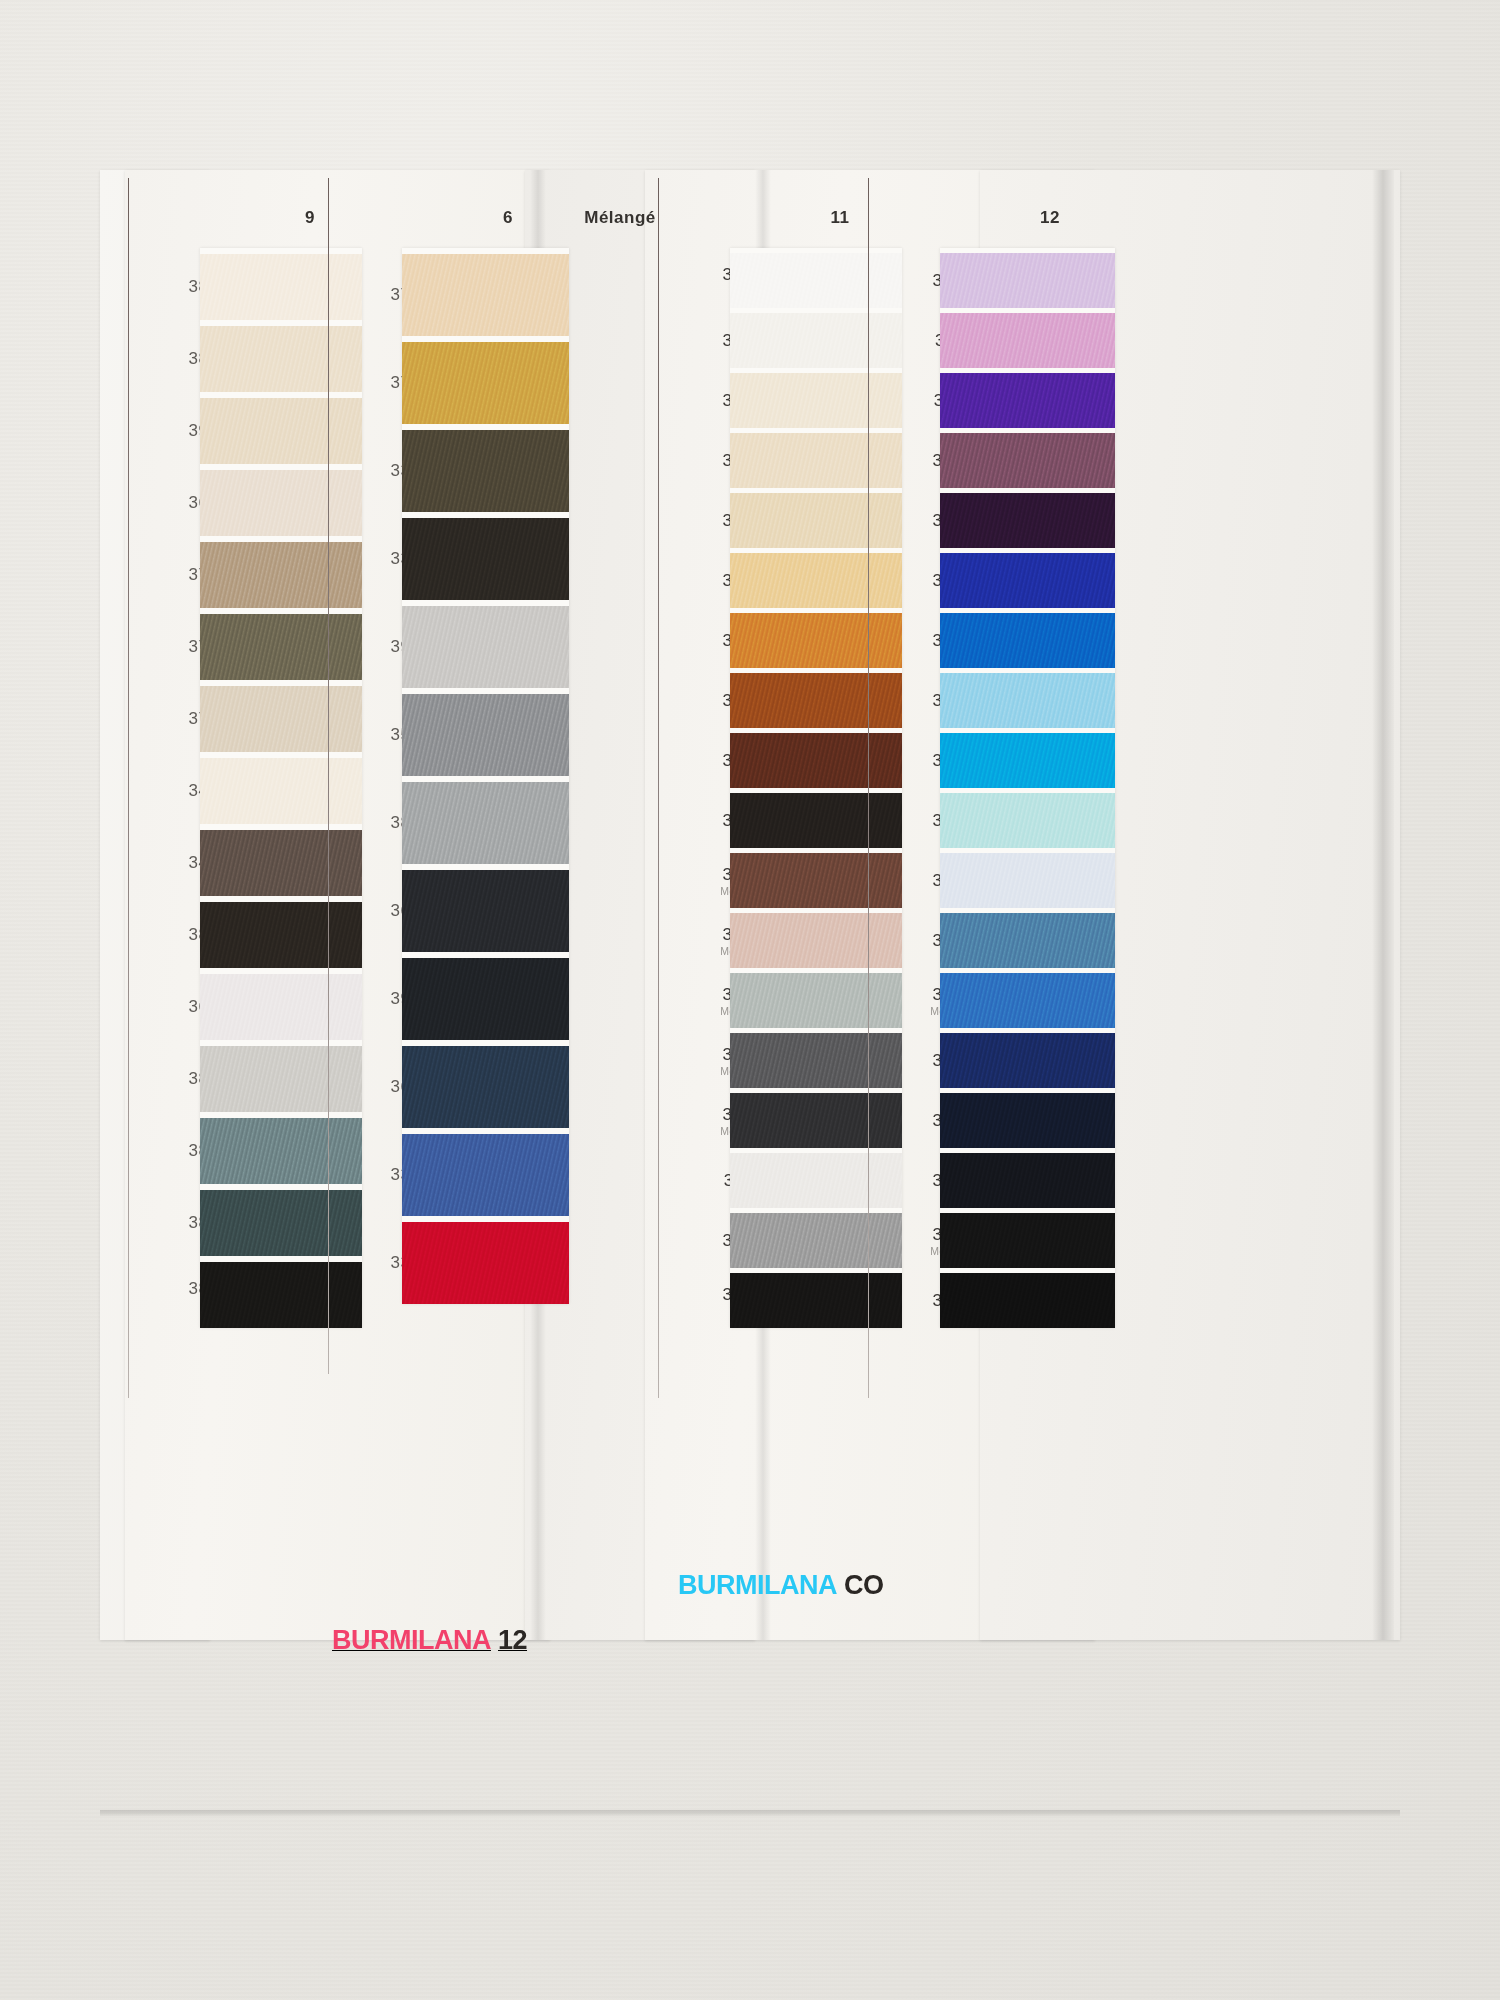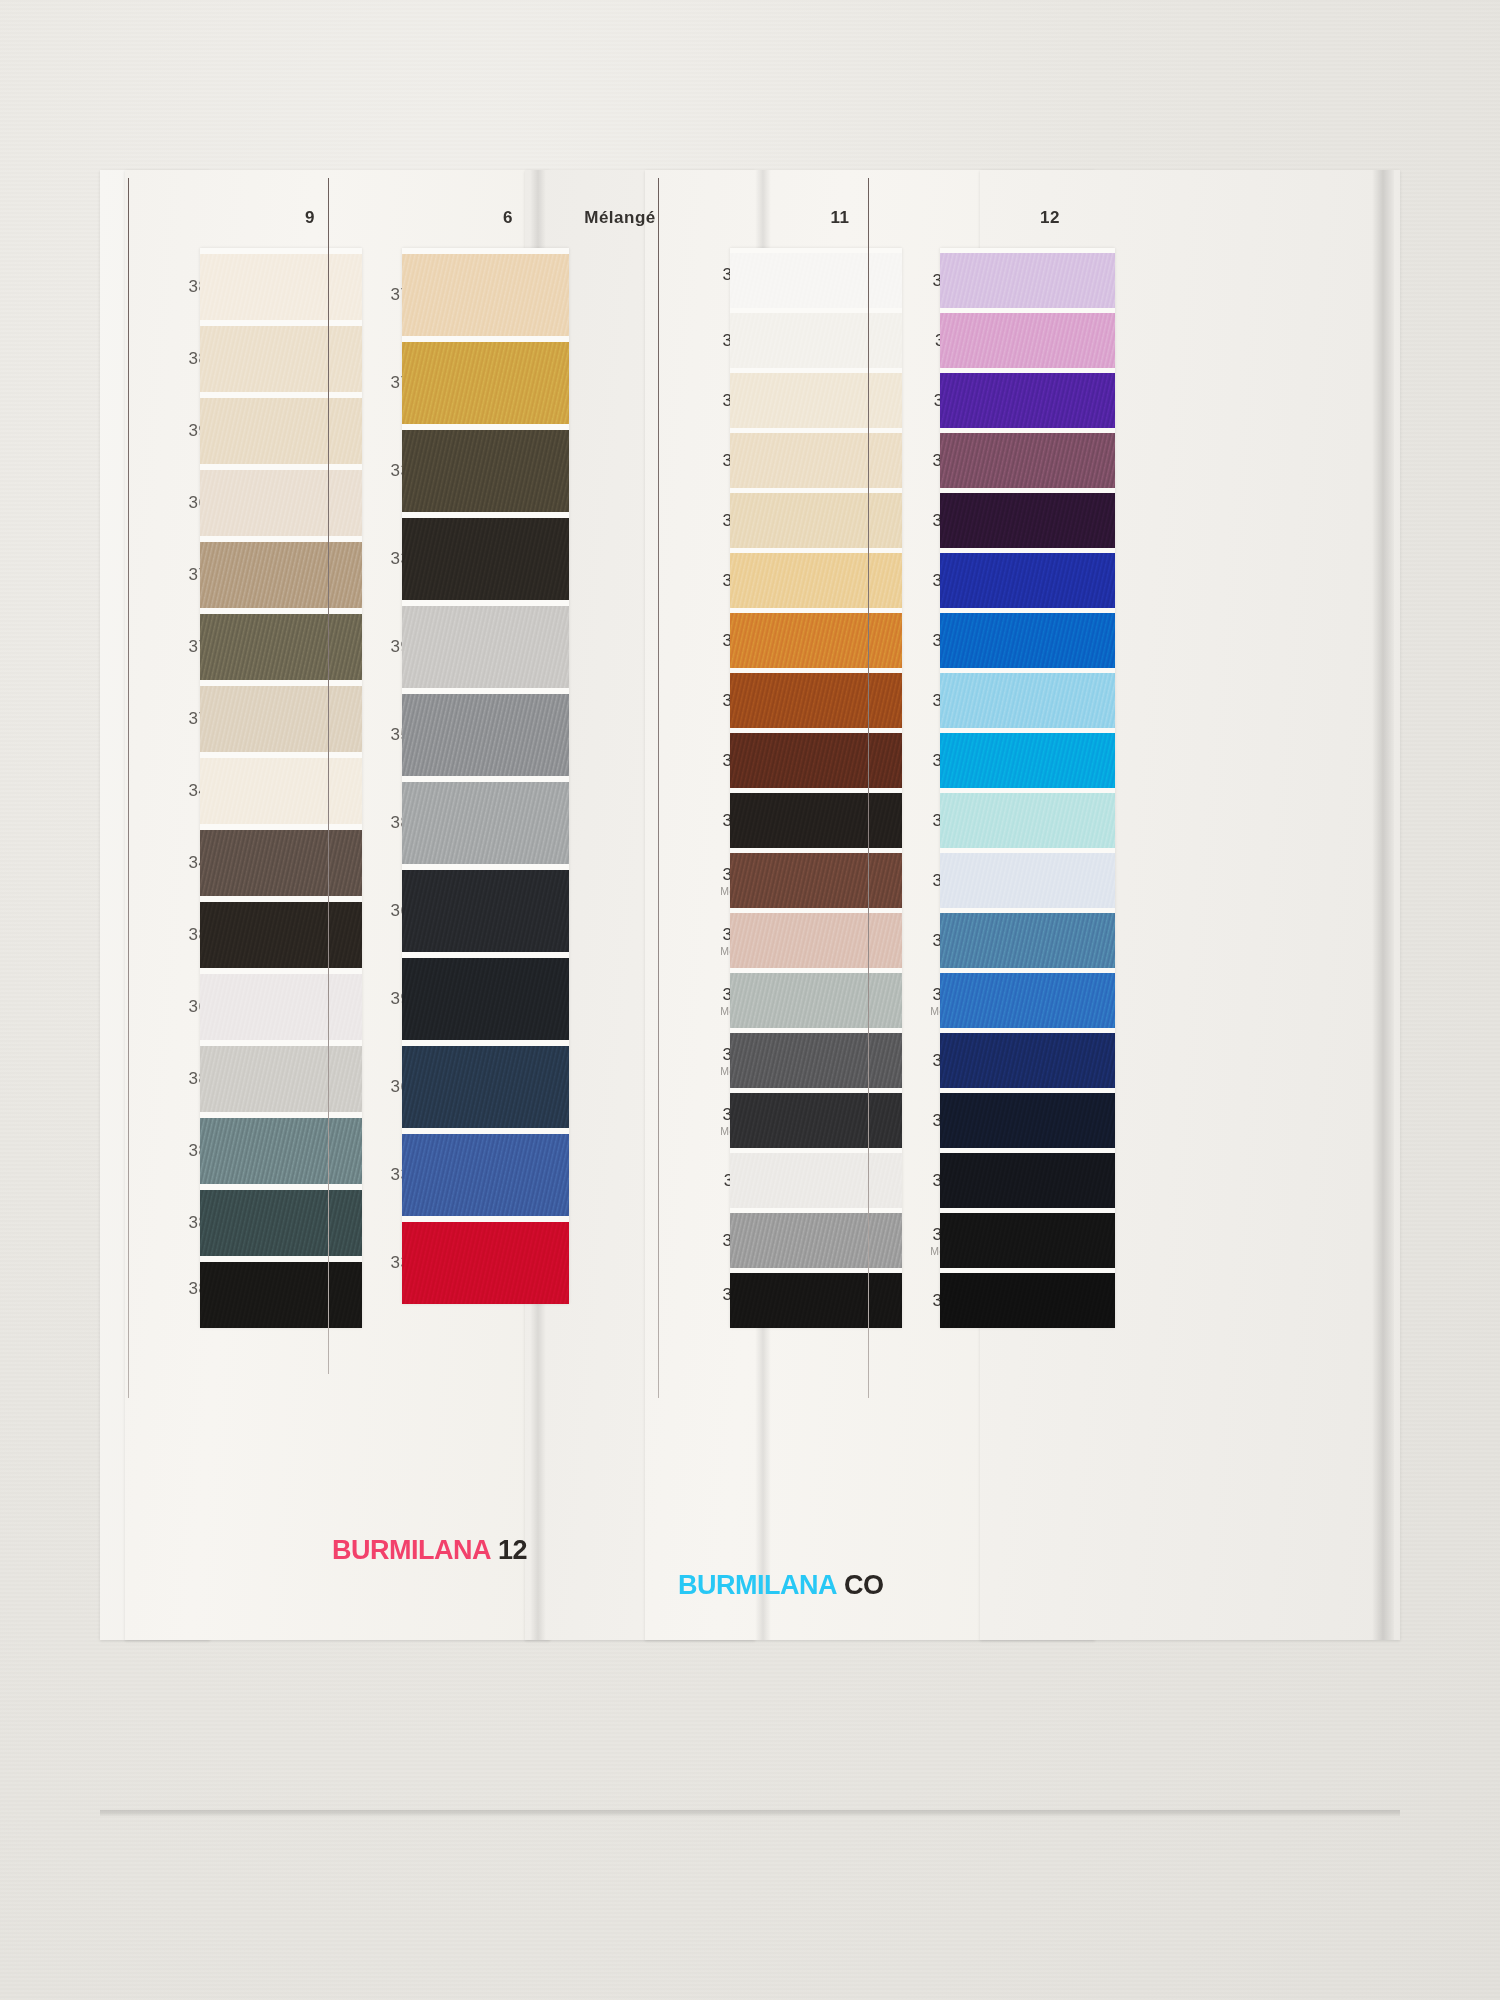--- a/index.html
+++ b/index.html
@@ -482,21 +482,21 @@
           <div class="gap" style="height: 5px;"></div>
           <div class="sw" title="3244" style="height: 55px; background: rgb(20, 22, 28);"></div>
           <div class="gap" style="height: 5px;"></div>
           <div class="sw" title="3256" style="height: 55px; background: rgb(20, 20, 20);"></div>
           <div class="gap" style="height: 5px;"></div>
           <div class="sw" title="3245" style="height: 55px; background: rgb(16, 16, 16);"></div>
         </div>
       </div>
     </div>
 
-  <div class="logo" id="logo-0" style="left:232px;top:1365px;">
+  <div class="logo" id="logo-0" style="left:232px;top:1455px;text-decoration:underline;">
     <span class="brand" style="color: rgb(242, 65, 107);">BURMILANA</span><span class="suffix" style="color: rgb(43, 39, 36);">12</span>
   </div>
 
   <div class="logo" id="logo-1" style="left:578px;top:1400px;text-align:center;">
     <span class="brand" style="color: rgb(40, 200, 245);">BURMILANA</span><span class="suffix" style="color: rgb(43, 39, 36);">CO</span>
   </div>
 
   <div id="table-edge"></div>
 </div>
 

